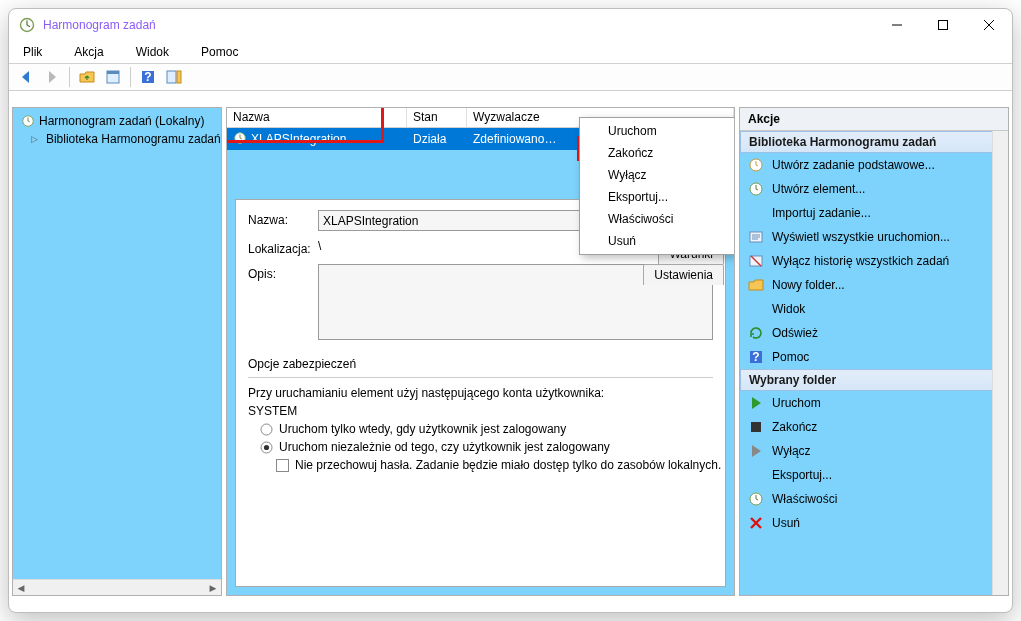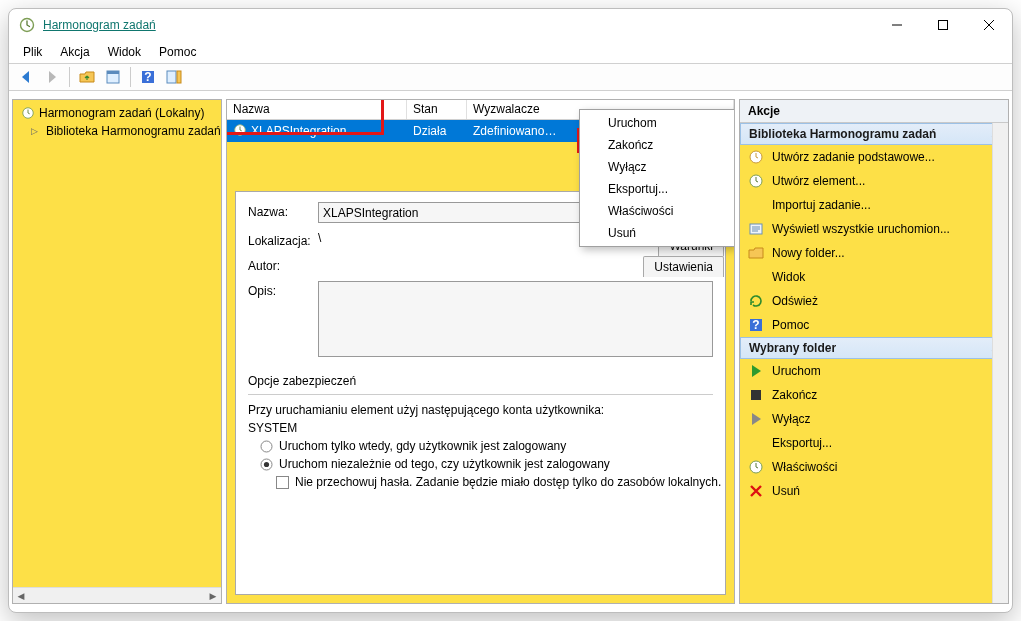--- a/index.html
+++ b/index.html
@@ -1,31 +1,31 @@
 <!DOCTYPE html>
 <html><head>
 <meta charset="utf-8">
 <style>
   * { box-sizing: border-box; margin: 0; padding: 0; font-family: "Segoe UI", Tahoma, sans-serif; font-size: 12px; }
   body { background: #fff; width: 1021px; height: 621px; overflow: hidden; position: relative; }
   .shadow { position:absolute; top:8px; left:8px; right:8px; bottom:8px; box-shadow: 0 8px 28px rgba(0,0,0,0.25); border-radius: 8px; background:#fff; border:1px solid #bdbdbd; overflow:hidden; }
   .titlebar { height: 32px; display:flex; align-items:center; padding-left: 10px; }
   .titlebar .icon { width:16px; height:16px; margin-right:8px; }
-  .titlebar .title { flex:1; color:#0f766e;text-decoration:underline; }
+  .titlebar .title { flex:1; color:#8b5cf6; }
   .winctrl { display:flex; height:100%; }
   .winbtn { width:46px; display:flex; align-items:center; justify-content:center; }
   .winbtn svg { width:10px; height:10px; }
-  .menubar { height:22px; display:flex; align-items:center; padding-left:6px; gap:2px; }
+  .menubar { height:22px; display:flex; align-items:center; padding-left:6px; gap:16px; }
   .menubar span { padding: 2px 8px; }
   .toolbar { height:28px; border-top:1px solid #d0d0d0; border-bottom:1px solid #d0d0d0; display:flex; align-items:center; padding-left:6px; gap:4px; background:#fdfdfd; }
   .tbtn { width:22px; height:22px; display:flex; align-items:center; justify-content:center; }
   .tbtn svg { width:16px; height:16px; }
   .sep { width:1px; height:20px; background:#ccc; margin:0 2px; }
   .workspace { position:absolute; top: 82px; left:0; right:0; bottom:0; display:flex; padding: 4px 1px 4px 1px; }
-  .pane { border:1px solid #b0b0b0; background:#fde047; margin: 4px 2px; position:relative; overflow:hidden; }
+  .pane { border:1px solid #b0b0b0; background:#7dd3fc; margin: 12px 2px; position:relative; overflow:hidden; }
   .left-pane { width:210px; }
   .center-pane { flex:1; }
   .right-pane { width:270px; }
 
   .tree { padding:4px; }
   .tree-row { display:flex; align-items:center; height:18px; padding-left:4px; gap:4px; }
   .tree-row.indent { padding-left:14px; }
   .tree-row .exp { width:9px; text-align:center; color:#666; font-size:9px; }
   .folder-icon { width:14px; height:14px; }
   .clock-icon { width:14px; height:14px; }
@@ -228,24 +228,20 @@
         <div class="tabpanel">
           <div class="form-row">
             <label>Nazwa:</label>
             <div class="val"><input type="text" readonly="" value="XLAPSIntegration" style=""></div>
           </div>
           <div class="form-row">
             <label>Lokalizacja:</label>
             <div class="val">\</div>
           </div>
           <div class="form-row">
-            <label>Autor:</label>
-            <div class="val"></div>
-          </div>
-          <div class="form-row">
             <label>Opis:</label>
             <div class="val"><textarea readonly="" style=""></textarea></div>
           </div>
 
           <div class="fieldset-label">Opcje zabezpieczeń</div>
           <div class="hr"></div>
           <div class="sec-text">Przy uruchamianiu element użyj następującego konta użytkownika:</div>
           <div class="sec-text">SYSTEM</div>
 
           <div class="radio-row">
@@ -299,20 +295,27 @@
         </div>
         <div class="item">
           <svg viewBox="0 0 16 16">
                 <rect x="2" y="3" width="12" height="10" fill="#eef4fb" stroke="#6b8fb5"></rect>
                 <path d="M4 6h8M4 8h8M4 10h6" stroke="#6b8fb5"></path>
               </svg>
           <span>Wyświetl wszystkie uruchomion...</span>
         </div>
         <div class="item">
           <svg viewBox="0 0 16 16">
+                <rect x="2" y="3" width="12" height="10" fill="#eef4fb" stroke="#6b8fb5"></rect>
+                <path d="M3 3l10 10" stroke="#c33" stroke-width="1.4"></path>
+              </svg>
+          <span>Wyłącz historię wszystkich zadań</span>
+        </div>
+        <div class="item">
+          <svg viewBox="0 0 16 16">
                 <path d="M1 5h5l1-2h8v10H1z" fill="#f6c655" stroke="#c78a1a"></path>
               </svg>
           <span>Nowy folder...</span>
         </div>
         <div class="item">
           <svg viewBox="0 0 16 16"></svg>
           <span>Widok</span>
           <span class="sub-arrow">▶</span>
         </div>
         <div class="item">

